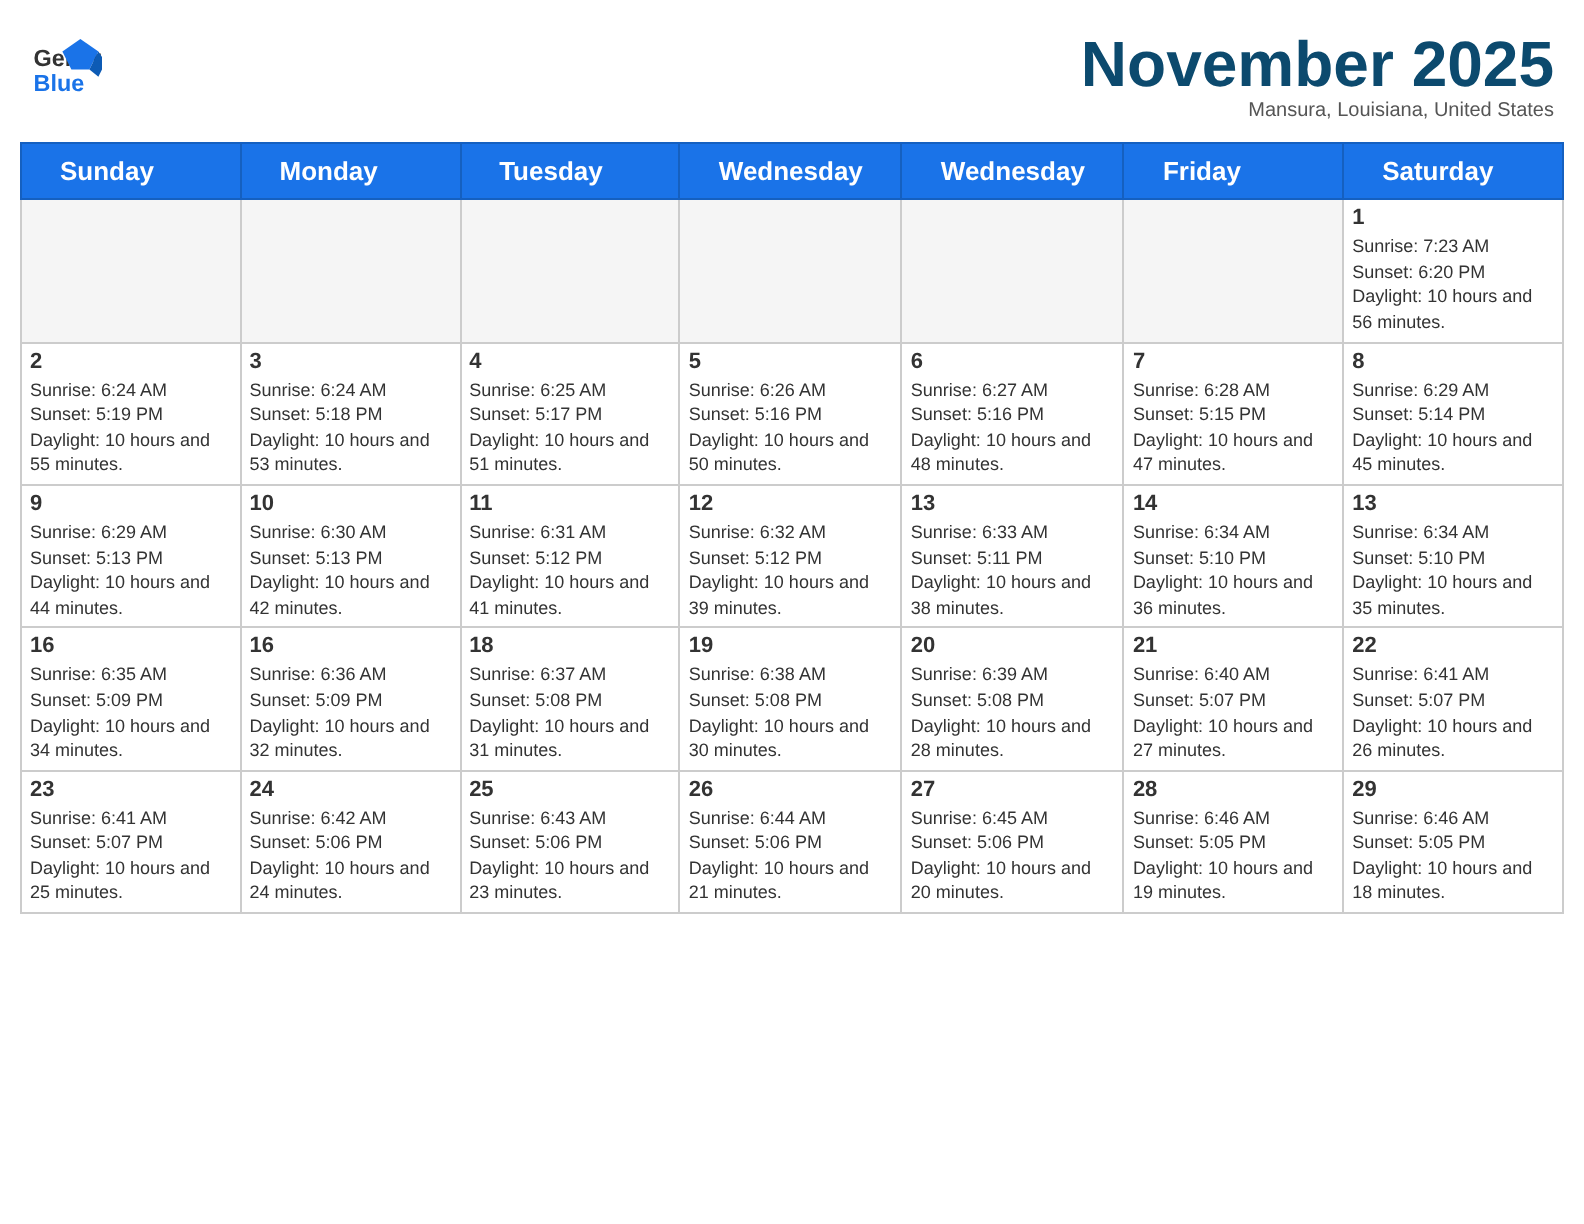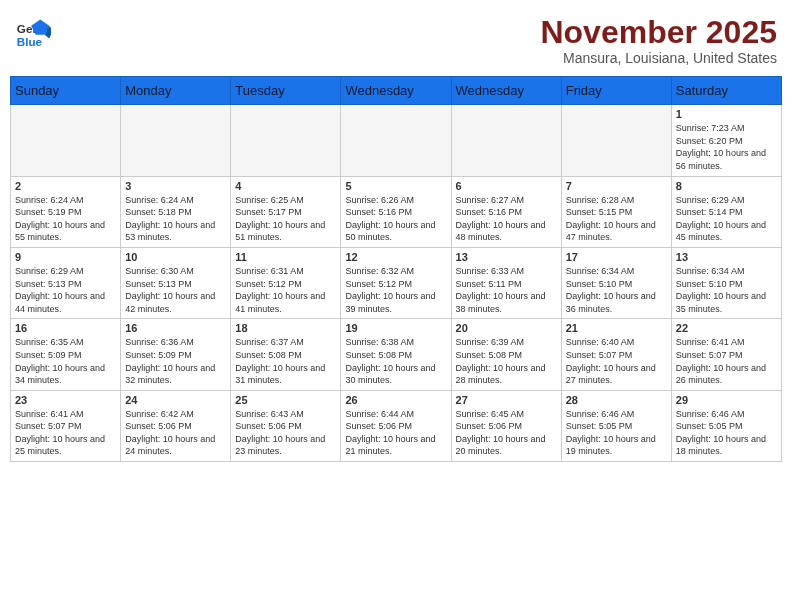--- a/index.html
+++ b/index.html
@@ -25,38 +25,38 @@
     .logo-icon {
       width: 36px;
       height: 36px;
     }
     .title-block {
       text-align: right;
     }
     .month-title {
       font-size: 32px;
       font-weight: bold;
-      color: #7f1d1d;
+      color: #0c4a6e;
       line-height: 1.1;
     }
     .location {
-      font-size: 14px;
+      font-size: 10px;
       color: #555;
     }
     .calendar {
       width: 100%;
       border-collapse: collapse;
       border: 1px solid #ccc;
     }
     .calendar th {
       background-color: #1a73e8;
-      color: #0f172a;
+      color: #ffffff;
       font-size: 13px;
-      font-weight: normal;
-      padding: 6px 4px;
+      font-weight: bold;
+      padding: 6px 19px;
       text-align: left;
       border: 1px solid #1560c0;
     }
     .calendar td {
       vertical-align: top;
       border: 1px solid #ccc;
       padding: 3px 4px;
       width: calc(100% / 7);
       font-size: 9.5px;
       color: #333;
@@ -175,21 +175,21 @@
       </td>
       <td>
         <span class="day-num">12</span>
         <div class="day-info">Sunrise: 6:32 AM<br>Sunset: 5:12 PM<br>Daylight: 10 hours and 39 minutes.</div>
       </td>
       <td>
         <span class="day-num">13</span>
         <div class="day-info">Sunrise: 6:33 AM<br>Sunset: 5:11 PM<br>Daylight: 10 hours and 38 minutes.</div>
       </td>
       <td>
-        <span class="day-num">17</span>
+        <span class="day-num">14</span>
         <div class="day-info">Sunrise: 6:34 AM<br>Sunset: 5:10 PM<br>Daylight: 10 hours and 36 minutes.</div>
       </td>
       <td>
         <span class="day-num">13</span>
         <div class="day-info">Sunrise: 6:34 AM<br>Sunset: 5:10 PM<br>Daylight: 10 hours and 35 minutes.</div>
       </td>
     </tr>
 
     <tr>
       <td>

